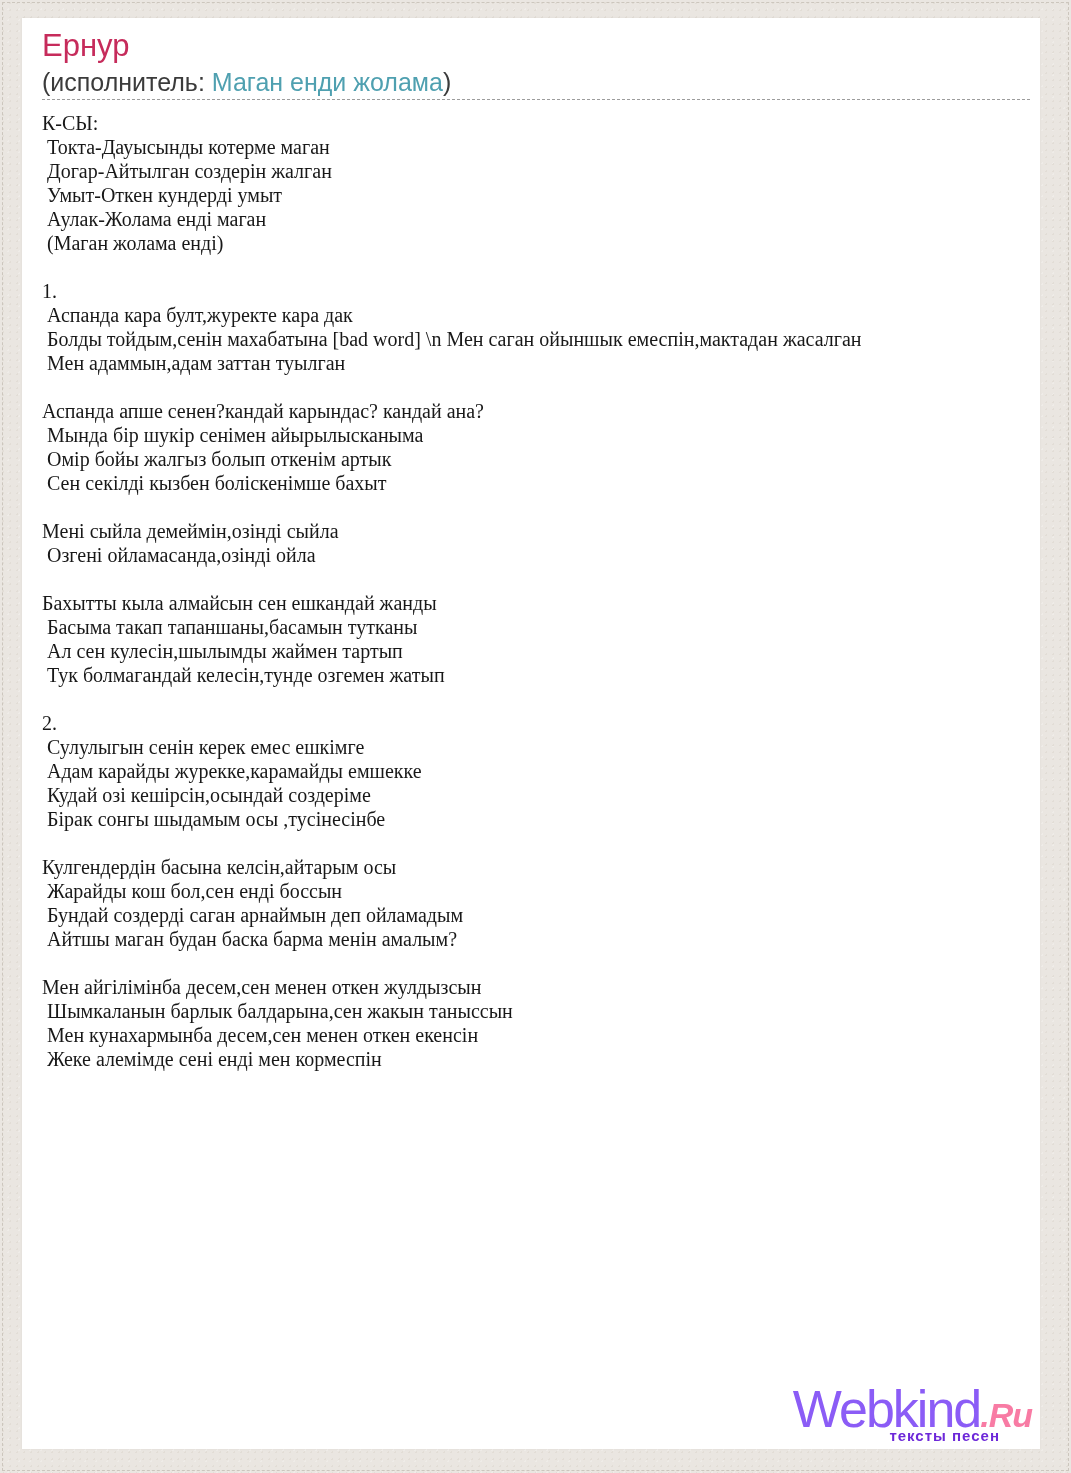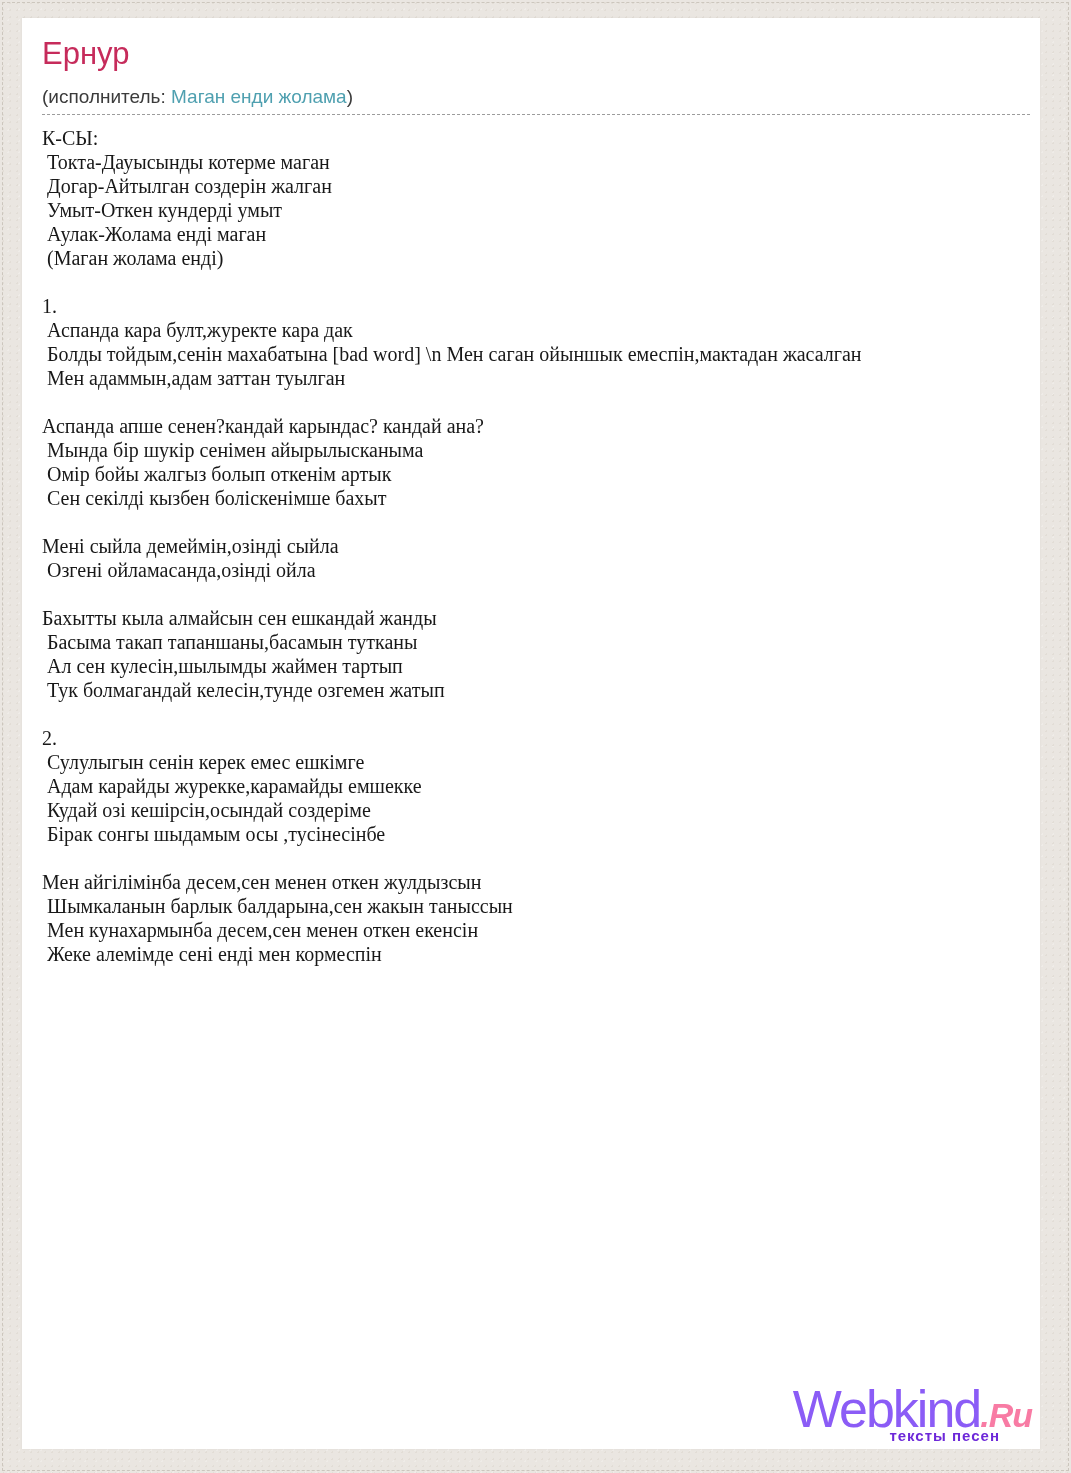--- a/index.html
+++ b/index.html
@@ -27,36 +27,36 @@
   }
   .card {
     position: absolute;
     left: 22px;
     top: 18px;
     width: 1018px;
     height: 1431px;
     background: #ffffff;
     box-shadow: 0 0 2px rgba(0,0,0,0.06);
     box-sizing: border-box;
-    padding: 20px 10px 0 20px;
+    padding: 12px 10px 0 20px;
     overflow: hidden;
   }
   .page-title {
     margin: 0;
     font-size: 31px;
     line-height: 32px;
     font-weight: 400;
     color: #c62b5b;
     letter-spacing: 0;
   }
   .artist-line {
-    font-size: 19px;
+    font-size: 25px;
     line-height: 22px;
     color: #3b3b3b;
-    margin-top: 16px;
+    margin-top: 9px;
     padding-bottom: 6px;
     border-bottom: 1px dashed #9c9c9c;
   }
   .artist-link {
     color: #4fa0b0;
     text-decoration: none;
     cursor: pointer;
   }
   .lyrics {
     margin-top: 11px;
@@ -124,21 +124,24 @@
  Мында бір шукір сенімен айырылысканыма
  Омір бойы жалгыз болып откенім артык
  Сен секілді кызбен боліскенімше бахыт</div><div class="stanza">Мені сыйла демеймін,озінді сыйла
  Озгені ойламасанда,озінді ойла</div><div class="stanza">Бахытты кыла алмайсын сен ешкандай жанды
  Басыма такап тапаншаны,басамын тутканы
  Ал сен кулесін,шылымды жаймен тартып
  Тук болмагандай келесін,тунде озгемен жатып</div><div class="stanza">2.
  Сулулыгын сенін керек емес ешкімге
  Адам карайды журекке,карамайды емшекке
  Кудай озі кешірсін,осындай создеріме
- Бірак сонгы шыдамым осы ,тусінесінбе</div><div class="stanza">Мен айгілімінба десем,сен менен откен жулдызсын
+ Бірак сонгы шыдамым осы ,тусінесінбе</div><div class="stanza">Кулгендердін басына келсін,айтарым осы
+ Жарайды кош бол,сен енді боссын
+ Бундай создерді саган арнаймын деп ойламадым
+ Айтшы маган будан баска барма менін амалым?</div><div class="stanza">Мен айгілімінба десем,сен менен откен жулдызсын
  Шымкаланын барлык балдарына,сен жакын таныссын
  Мен кунахармынба десем,сен менен откен екенсін
  Жеке алемімде сені енді мен кормеспін</div></div>
 
   <div class="logo">
     <div><span class="logo-main">Webkind</span><span class="logo-suffix">.Ru</span></div>
     <div class="logo-tagline">тексты песен</div>
   </div>
 
 </div>

